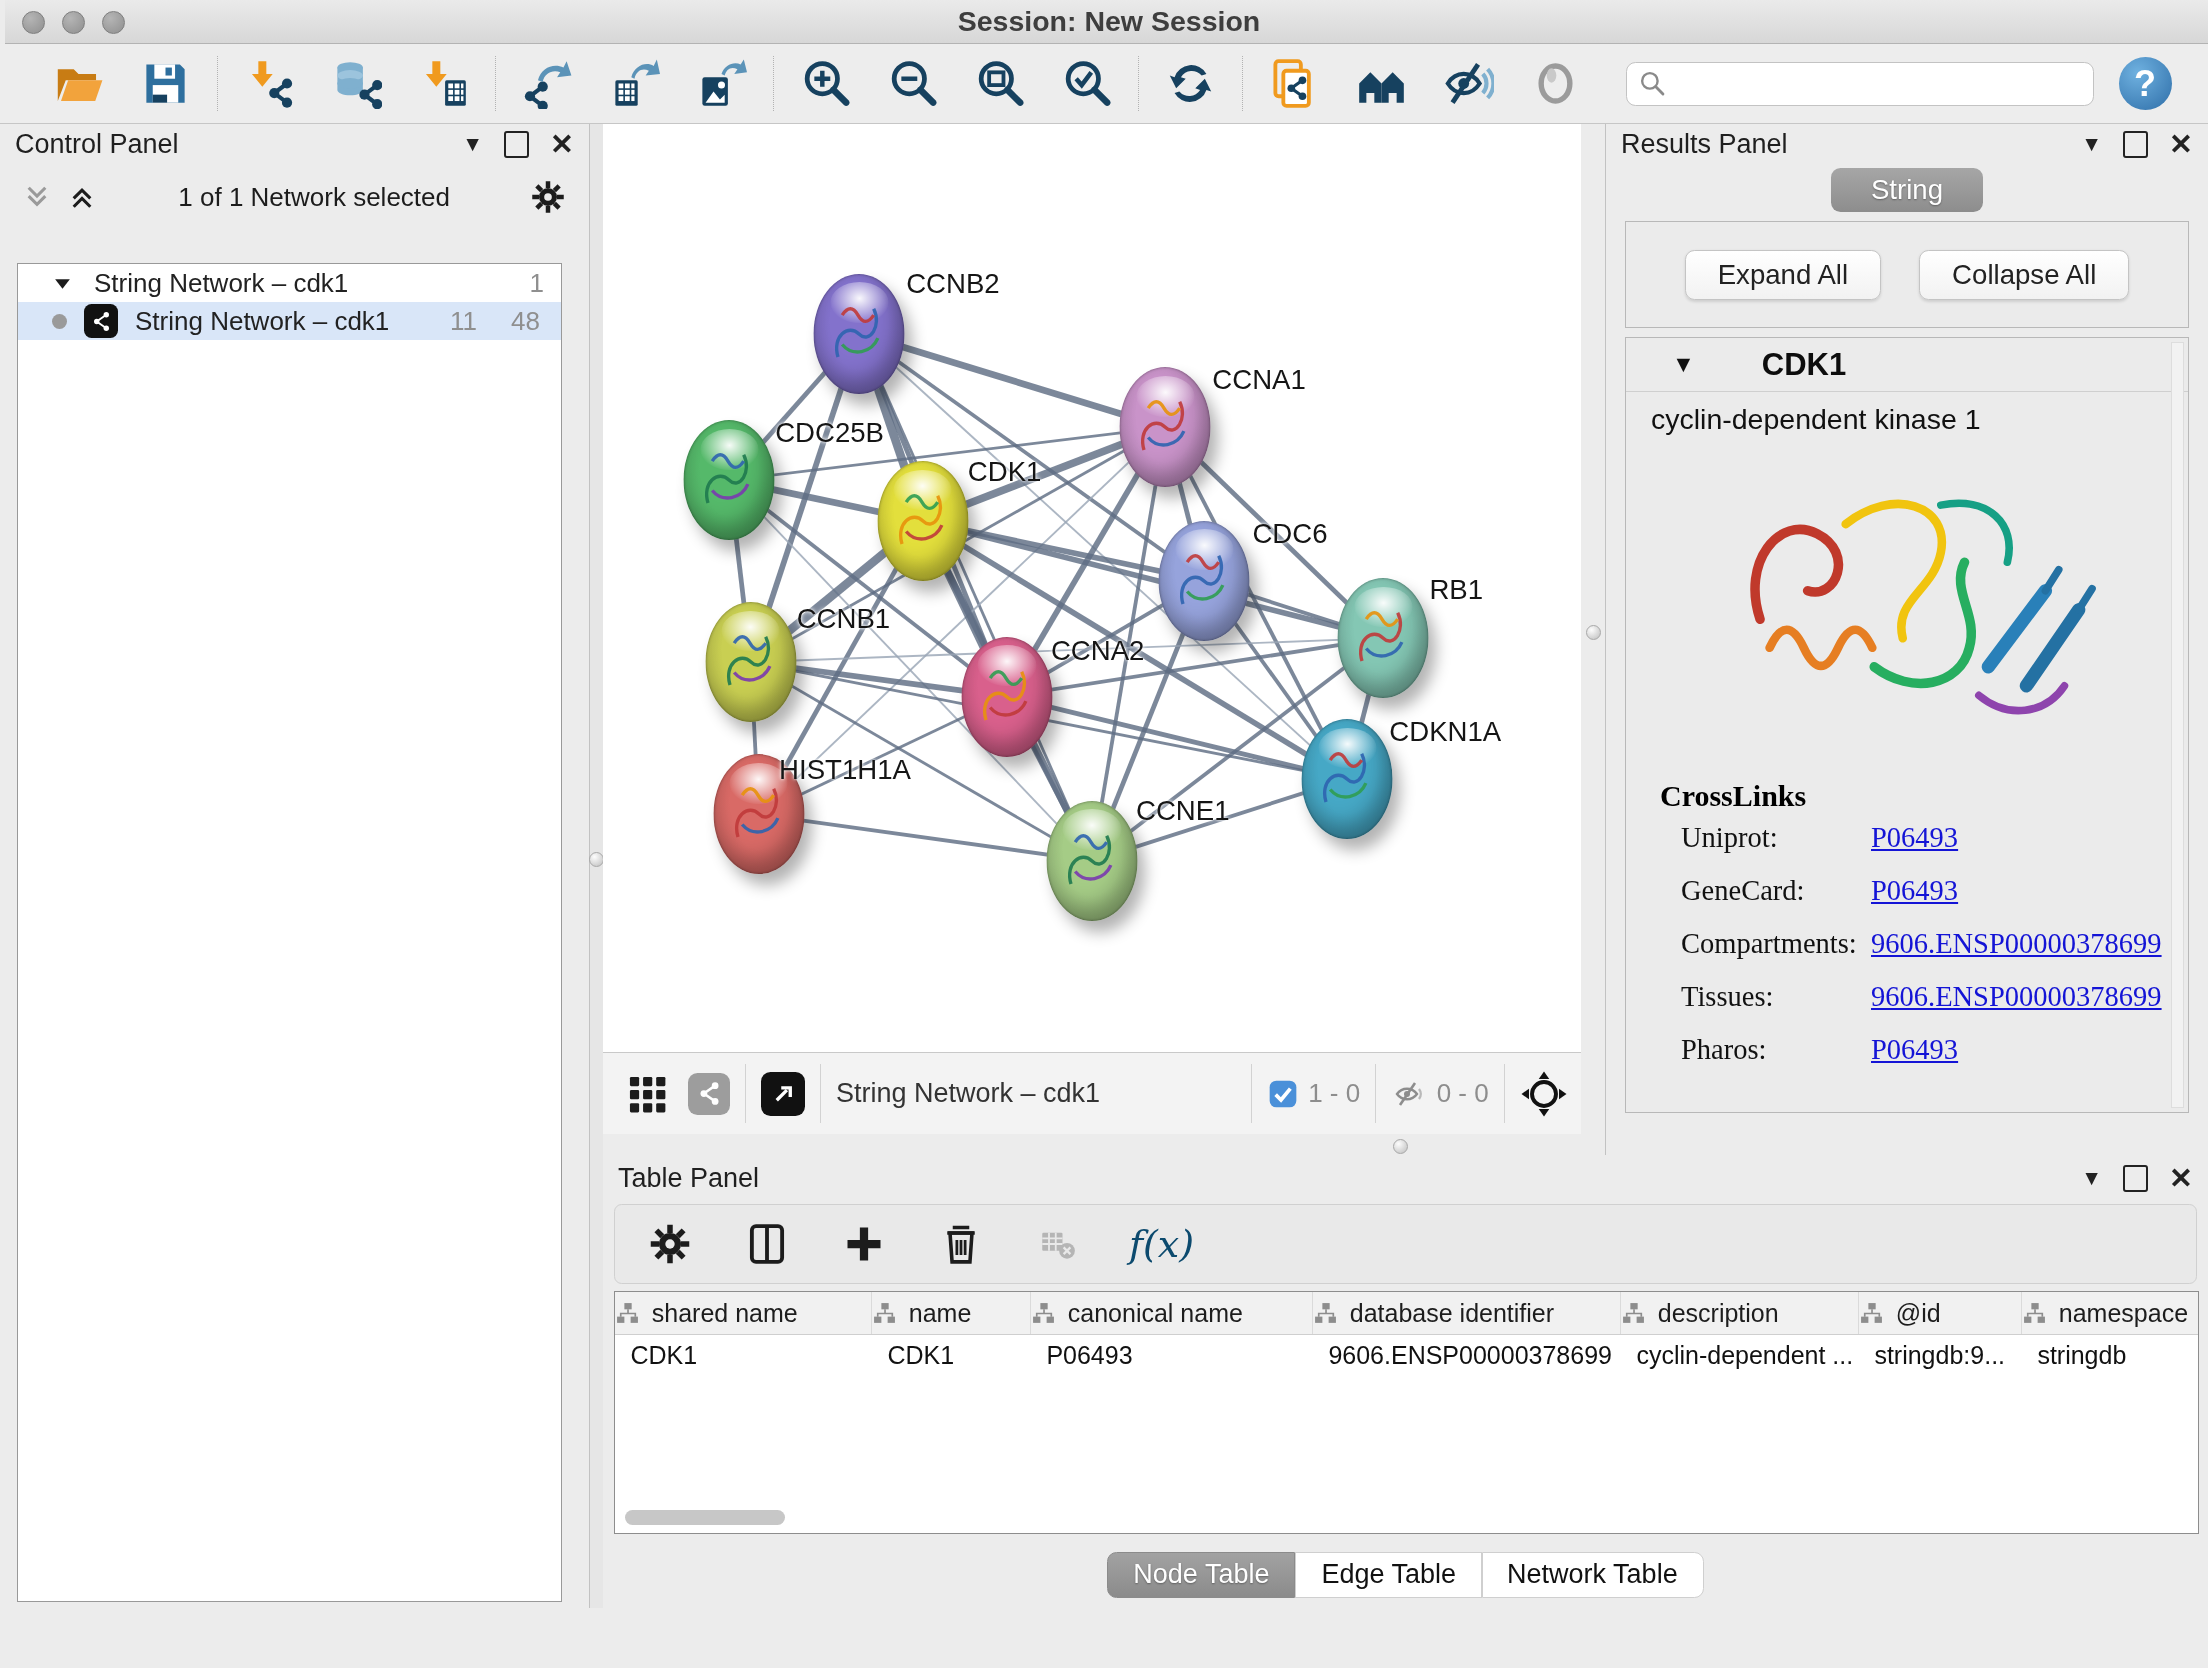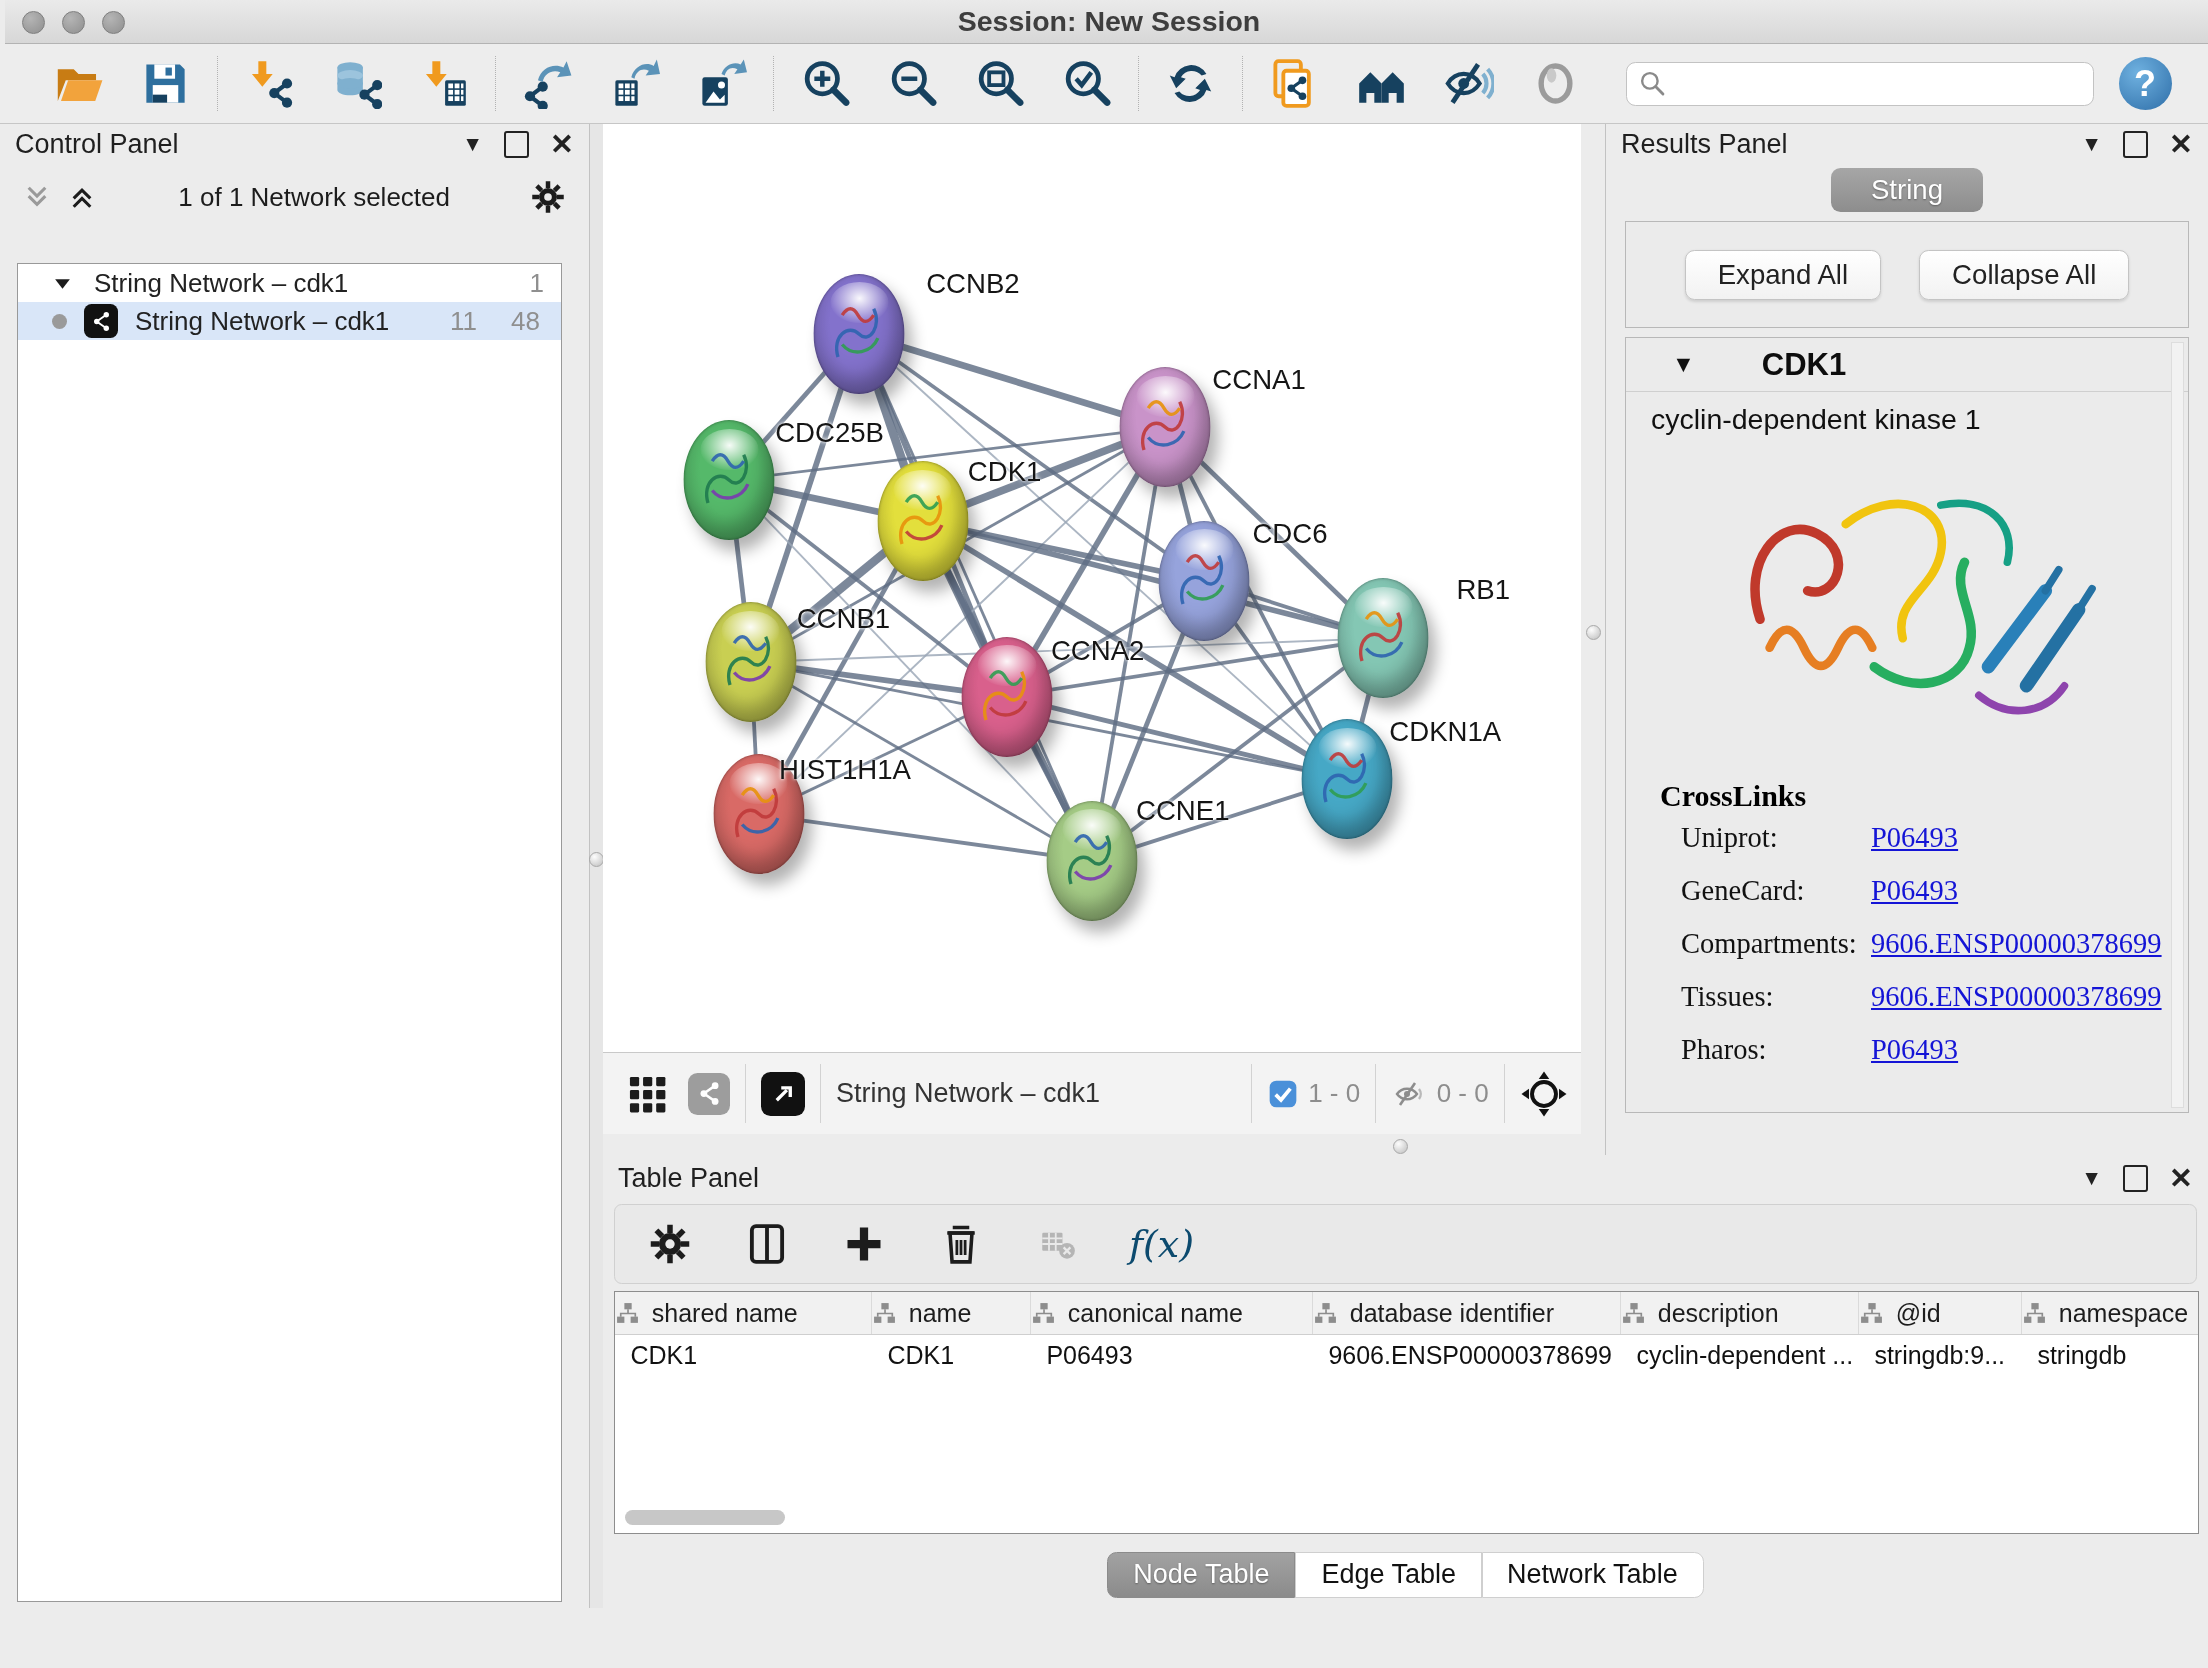--- a/index.html
+++ b/index.html
@@ -449,21 +449,21 @@
         <line x1="163.452" y1="726.1440000000001" x2="514" y2="774.9440000000001" stroke="#5f6e84" stroke-width="4" stroke-opacity="0.82"></line>
       </svg>
     <div id="nodes-layer">
         <div class="node" style="left: 26.2%; top: 22.6%; background: radial-gradient(at 50% 42%, rgb(131, 114, 204) 45%, rgba(0, 0, 0, 0.28) 135%), rgb(131, 114, 204);">
           <svg viewBox="0 0 60 80">
             <path d="M10 62 C4 42 20 30 30 40 S52 32 44 16" fill="none" stroke="#2e64b0" stroke-width="3.2"></path>
             <path d="M14 22 q8 -12 15 0 q7 12 15 0" fill="none" stroke="#c03a3a" stroke-width="3.2"></path>
             <path d="M14 50 C24 62 42 58 48 44" fill="none" stroke="#2f9e52" stroke-width="3.2"></path>
           </svg>
         </div>
-        <div class="nlabel" style="left: 31%; top: 17.2%; margin-left: 20px;">CCNB2</div>
+        <div class="nlabel" style="left: 31%; top: 17.2%;">CCNB2</div>
         <div class="node" style="left: 57.5%; top: 32.7%; background: radial-gradient(at 50% 42%, rgb(201, 147, 201) 45%, rgba(0, 0, 0, 0.28) 135%), rgb(201, 147, 201);">
           <svg viewBox="0 0 60 80">
             <path d="M10 62 C4 42 20 30 30 40 S52 32 44 16" fill="none" stroke="#c03a3a" stroke-width="3.2"></path>
             <path d="M14 22 q8 -12 15 0 q7 12 15 0" fill="none" stroke="#e8920c" stroke-width="3.2"></path>
             <path d="M14 50 C24 62 42 58 48 44" fill="none" stroke="#2e64b0" stroke-width="3.2"></path>
           </svg>
         </div>
         <div class="nlabel" style="left: 62.3%; top: 27.6%;">CCNA1</div>
         <div class="node" style="left: 12.9%; top: 38.4%; background: radial-gradient(at 50% 42%, rgb(85, 185, 106) 45%, rgba(0, 0, 0, 0.28) 135%), rgb(85, 185, 106);">
           <svg viewBox="0 0 60 80">
@@ -489,21 +489,21 @@
           </svg>
         </div>
         <div class="nlabel" style="left: 66.4%; top: 44.2%; text-align: center;">CDC6</div>
         <div class="node" style="left: 79.8%; top: 55.4%; background: radial-gradient(at 50% 42%, rgb(132, 199, 180) 45%, rgba(0, 0, 0, 0.28) 135%), rgb(132, 199, 180);">
           <svg viewBox="0 0 60 80">
             <path d="M10 62 C4 42 20 30 30 40 S52 32 44 16" fill="none" stroke="#c03a3a" stroke-width="3.2"></path>
             <path d="M14 22 q8 -12 15 0 q7 12 15 0" fill="none" stroke="#e8920c" stroke-width="3.2"></path>
             <path d="M14 50 C24 62 42 58 48 44" fill="none" stroke="#2e64b0" stroke-width="3.2"></path>
           </svg>
         </div>
-        <div class="nlabel" style="left: 84.5%; top: 50.2%; margin-left: 27px;">RB1</div>
+        <div class="nlabel" style="left: 84.5%; top: 50.2%;">RB1</div>
         <div class="node" style="left: 15.1%; top: 58%; background: radial-gradient(at 50% 42%, rgb(201, 207, 82) 45%, rgba(0, 0, 0, 0.28) 135%), rgb(201, 207, 82);">
           <svg viewBox="0 0 60 80">
             <path d="M10 62 C4 42 20 30 30 40 S52 32 44 16" fill="none" stroke="#1f7a4f" stroke-width="3.2"></path>
             <path d="M14 22 q8 -12 15 0 q7 12 15 0" fill="none" stroke="#2e64b0" stroke-width="3.2"></path>
             <path d="M14 50 C24 62 42 58 48 44" fill="none" stroke="#7a3ab0" stroke-width="3.2"></path>
           </svg>
         </div>
         <div class="nlabel" style="left: 19.8%; top: 53.3%;">CCNB1</div>
         <div class="node" style="left: 41.3%; top: 61.7%; background: radial-gradient(at 50% 42%, rgb(217, 96, 140) 45%, rgba(0, 0, 0, 0.28) 135%), rgb(217, 96, 140);">
           <svg viewBox="0 0 60 80">

